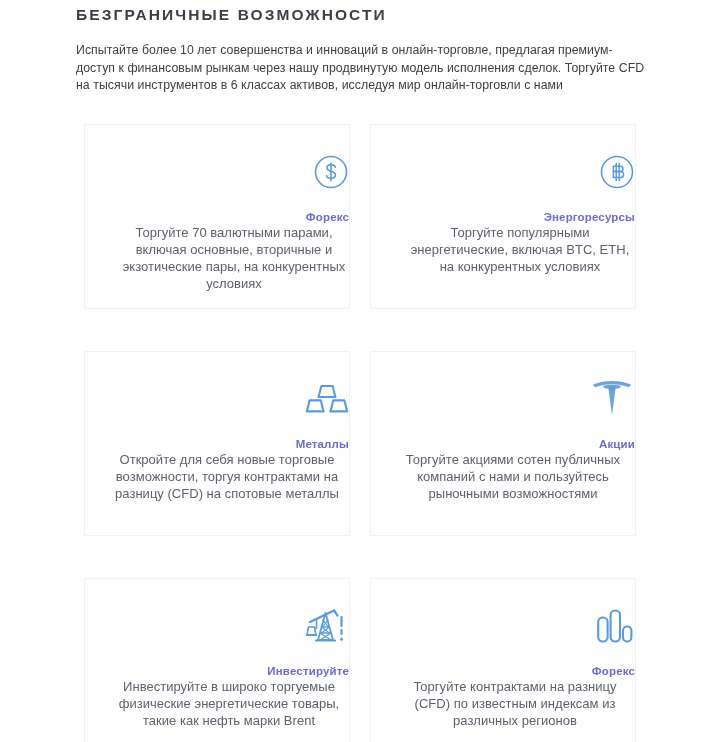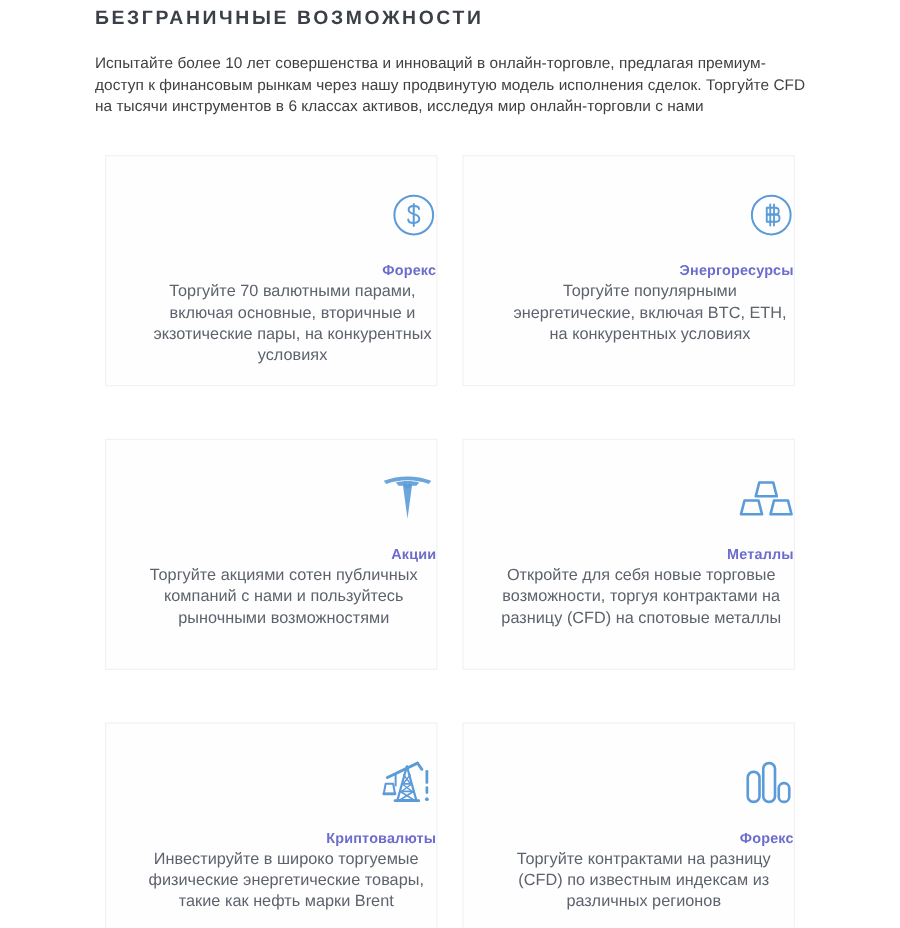--- a/index.html
+++ b/index.html
@@ -135,46 +135,46 @@
           <path d="M14.4 17.6 H21.6 C23.5 17.6 24.6 18.8 24.6 20.5 C24.6 22.2 23.5 23.4 21.6 23.4
                    H14.4 V17.6 Z" stroke="#5b9bd8" stroke-width="1.5" fill="none" stroke-linejoin="round"></path>
         </svg>
       </div>
       <div class="card-title">Энергоресурсы</div>
       <div class="card-text">Торгуйте популярными энергетические, включая BTC, ETH, на конкурентных условиях</div>
     </div>
 
     <div class="card">
       <div class="card-icon">
+        <svg width="44" height="38" viewBox="0 0 44 38" fill="none">
+          <path d="M16.4 6 H27.6 L30.4 17 H13.6 Z" stroke="#5b9bd8" stroke-width="2.1" stroke-linejoin="round" fill="none"></path>
+          <path d="M4.6 20.4 H15.8 L18.6 31.4 H1.8 Z" stroke="#5b9bd8" stroke-width="2.1" stroke-linejoin="round" fill="none"></path>
+          <path d="M28.2 20.4 H39.4 L42.2 31.4 H25.4 Z" stroke="#5b9bd8" stroke-width="2.1" stroke-linejoin="round" fill="none"></path>
+        </svg>
+      </div>
+      <div class="card-title">Металлы</div>
+      <div class="card-text">Откройте для себя новые торговые возможности, торгуя контрактами на разницу (CFD) на спотовые металлы</div>
+    </div>
+
+    <div class="card">
+      <div class="card-icon">
         <svg width="46" height="40" viewBox="0 0 46 40" fill="none">
           <path d="M23 9.5 L21.2 7.4 L19.4 9.5 L23 36 L26.6 9.5 L24.8 7.4 Z" fill="#5b9bd8" opacity="0.9"></path>
           <path d="M4 5.6 C10 3.2 16.4 2.1 23 2.1 C29.6 2.1 36 3.2 42 5.6
                    L40 8.2 C34.6 6.2 28.9 5.2 23 5.2 C17.1 5.2 11.4 6.2 6 8.2 Z" fill="#5b9bd8" opacity="0.9"></path>
           <path d="M13.6 7.0 C16.6 6.2 19.8 5.8 23 5.8 C26.2 5.8 29.4 6.2 32.4 7.0
                    L30.1 9.6 L26.6 9.5 L23 12.2 L19.4 9.5 L15.9 9.6 Z" fill="#5b9bd8" opacity="0.9"></path>
         </svg>
       </div>
       <div class="card-title">Акции</div>
       <div class="card-text">Торгуйте акциями сотен публичных компаний с нами и пользуйтесь рыночными возможностями</div>
     </div>
 
     <div class="card">
       <div class="card-icon">
-        <svg width="44" height="38" viewBox="0 0 44 38" fill="none">
-          <path d="M16.4 6 H27.6 L30.4 17 H13.6 Z" stroke="#5b9bd8" stroke-width="2.1" stroke-linejoin="round" fill="none"></path>
-          <path d="M4.6 20.4 H15.8 L18.6 31.4 H1.8 Z" stroke="#5b9bd8" stroke-width="2.1" stroke-linejoin="round" fill="none"></path>
-          <path d="M28.2 20.4 H39.4 L42.2 31.4 H25.4 Z" stroke="#5b9bd8" stroke-width="2.1" stroke-linejoin="round" fill="none"></path>
-        </svg>
-      </div>
-      <div class="card-title">Металлы</div>
-      <div class="card-text">Откройте для себя новые торговые возможности, торгуя контрактами на разницу (CFD) на спотовые металлы</div>
-    </div>
-
-    <div class="card">
-      <div class="card-icon">
         <svg width="46" height="42" viewBox="0 0 46 42" fill="none">
 
           <path d="M22.5 8 L15 35 H30 L22.5 8 Z" stroke="#5b9bd8" stroke-width="1.8" stroke-linejoin="round" fill="none"></path>
           <path d="M18.4 22 H26.6 M16.9 28 H28.1" stroke="#5b9bd8" stroke-width="1.4"></path>
           <path d="M19.6 14.5 L25.4 22 M25.4 14.5 L19.6 22
                    M18.4 22 L26.6 28 M26.6 22 L18.4 28
                    M16.9 28 L28.1 35 M28.1 28 L16.9 35" stroke="#5b9bd8" stroke-width="1.2"></path>
 
           <path d="M7 17 L31 5.5" stroke="#5b9bd8" stroke-width="2.4" stroke-linecap="round"></path>
           <path d="M31 5.5 L34.5 10.5" stroke="#5b9bd8" stroke-width="2.2" stroke-linecap="round"></path>
@@ -184,21 +184,21 @@
           <path d="M5.5 22 L11.5 22 L13 30 H4 Z" stroke="#5b9bd8" stroke-width="1.6" stroke-linejoin="round" fill="none"></path>
           <path d="M4 30 H13" stroke="#5b9bd8" stroke-width="2.2" stroke-linecap="round"></path>
 
           <path d="M13 35.5 H32" stroke="#5b9bd8" stroke-width="2.2" stroke-linecap="round"></path>
 
           <path d="M38.5 12 V21" stroke="#5b9bd8" stroke-width="2.2" stroke-linecap="round"></path>
           <path d="M38.5 25 V29" stroke="#5b9bd8" stroke-width="2.2" stroke-linecap="round"></path>
           <circle cx="38.5" cy="34.3" r="1.5" fill="#5b9bd8"></circle>
         </svg>
       </div>
-      <div class="card-title">Криптовалюты</div>
+      <div class="card-title">Инвестируйте</div>
       <div class="card-text">Инвестируйте в широко торгуемые физические энергетические товары, такие как нефть марки Brent</div>
     </div>
 
     <div class="card">
       <div class="card-icon">
         <svg width="40" height="38" viewBox="0 0 40 38" fill="none">
           <rect x="3.2" y="10.5" width="9.4" height="24" rx="4.5" stroke="#5b9bd8" stroke-width="2.1" fill="none"></rect>
           <rect x="15.6" y="3.5" width="9.4" height="31" rx="4.5" stroke="#5b9bd8" stroke-width="2.1" fill="none"></rect>
           <rect x="28" y="19.5" width="8.4" height="15" rx="4" stroke="#5b9bd8" stroke-width="2.1" fill="none"></rect>
         </svg>

